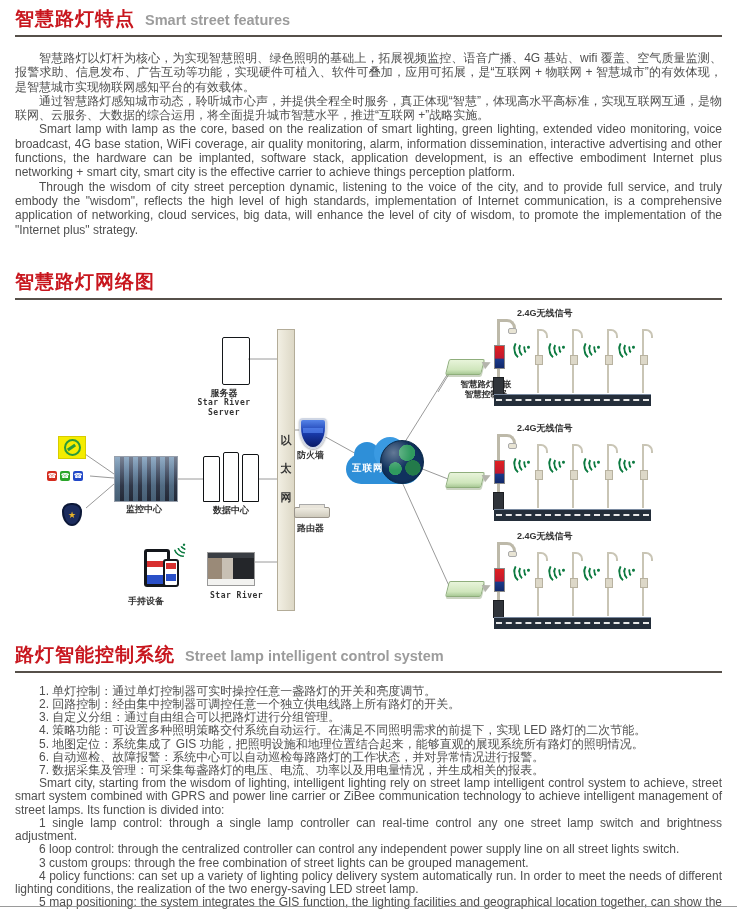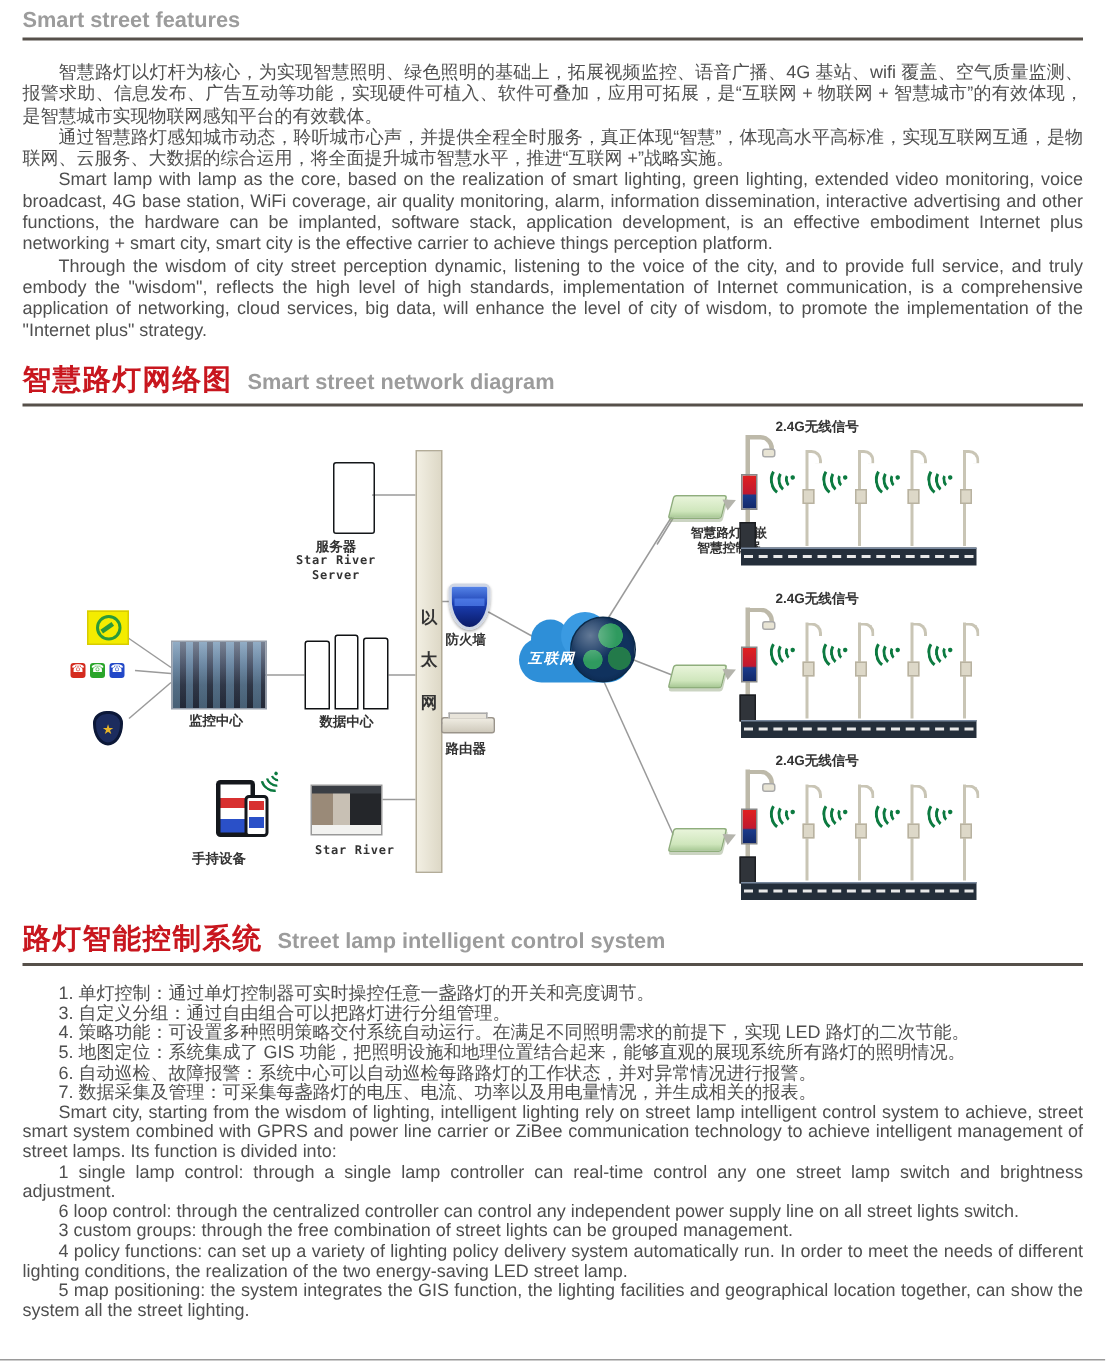--- a/index.html
+++ b/index.html
@@ -14,21 +14,21 @@
     padding:6px 15px 0 15px;
     overflow:hidden;
   }
   
   .sec-h{display:flex;align-items:baseline;gap:10px;border-bottom:2px solid #56504a;padding-bottom:3px;}
   .h-cn{font-size:19px;font-weight:bold;color:#c8161e;letter-spacing:1px;}
   .h-en{font-size:14.5px;font-weight:bold;color:#9c9c9c;}
   
   .t{margin:0;font-size:12px;line-height:14.3px;text-align:justify;text-indent:2em;color:#4f4f4f;}
   .sec1{margin-top:14px;}
-  .sec2{margin-top:13px;}
+  .sec2{margin-top:32px;}
   .sec3{margin-top:8px;}
   .sec3 .t{line-height:13.2px;}
   .sec3-txt{margin-top:12px;}
   .page-end-line{position:absolute;left:0;right:0;bottom:2px;border-top:1px solid #9a9a9a;}
   
   .diagram{position:relative;height:330px;margin:4px -15px 0 -15px;}
   .lines{position:absolute;left:0;top:0;width:737px;height:330px;}
   .abs{position:absolute;}
   .dlabel{position:absolute;font-size:9px;font-weight:bold;color:#333;white-space:nowrap;}
   .mono{font-family:"DejaVu Sans Mono",monospace;font-size:8px;font-weight:bold;letter-spacing:.5px;color:#333;}
@@ -47,21 +47,21 @@
   
   .racks{left:203px;top:150px;width:56px;height:48px;display:flex;gap:3px;align-items:flex-end;}
   .racks i{flex:1;background:linear-gradient(90deg,#3a4046,#17191d);border-radius:2px 2px 0 0;border:1px solid #101214;
     background-image:repeating-linear-gradient(180deg,rgba(255,255,255,.25) 0 1px,transparent 1px 5px);}
   .racks i:nth-child(1){height:44px;}.racks i:nth-child(2){height:48px;}.racks i:nth-child(3){height:46px;}
   
   .shield{left:299px;top:114px;width:24px;height:27px;background:linear-gradient(180deg,#5584e8 0%,#1a3db0 45%,#0a1a66 100%);
     border:2px solid #cfd6e4;border-radius:4px 4px 50% 50%/4px 4px 70% 70%;box-shadow:0 1px 2px rgba(0,0,0,.35);}
   .shield::after{content:"";position:absolute;left:2px;right:2px;top:8px;height:5px;background:rgba(100,150,255,.55);}
   
-  .cloud{left:346px;top:150px;width:74px;height:30px;background:#2e8fd8;border-radius:16px;font-style:italic;}
+  .cloud{left:346px;top:150px;width:74px;height:30px;background:#2e8fd8;border-radius:16px;}
   .cloud::before{content:"";position:absolute;left:8px;top:-12px;width:26px;height:26px;background:#2e8fd8;border-radius:50%;}
   .cloud::after{content:"";position:absolute;left:28px;top:-17px;width:32px;height:32px;background:#3a9ae2;border-radius:50%;}
   .cloud-label{position:absolute;left:6px;top:8px;z-index:3;font-size:9.5px;font-weight:bold;color:#fff;letter-spacing:1px;}
   .globe{left:380px;top:136px;width:42px;height:42px;border-radius:50%;z-index:2;border:1px solid #0a2a4a;
     background:
       radial-gradient(circle at 30% 28%,rgba(255,255,255,.35),transparent 42%),
       radial-gradient(circle at 62% 28%,#2f9a5f 0 20%,transparent 21%),
       radial-gradient(circle at 34% 66%,#2f9a5f 0 16%,transparent 17%),
       radial-gradient(circle at 76% 64%,#237a4a 0 18%,transparent 19%),
       radial-gradient(circle at 50% 50%,#10325e 0 60%,#081c3c 100%);}
@@ -117,34 +117,34 @@
   .road{position:absolute;left:2px;top:87px;width:157px;height:11px;background:#242e3a;border-top:1px solid #7a8aa0;}
   .road::after{content:"";position:absolute;left:2px;right:2px;top:4px;border-top:2px dashed #e8e8e8;}
 </style>
 </head>
 <body>
 
 <div class="page">
 
   <section>
     <header class="sec-h">
+      <span class="h-cn">智慧路灯特点</span>
       <span class="h-en">Smart street features</span>
     </header>
     <div class="sec1">
       <p class="t">智慧路灯以灯杆为核心，为实现智慧照明、绿色照明的基础上，拓展视频监控、语音广播、4G 基站、wifi 覆盖、空气质量监测、报警求助、信息发布、广告互动等功能，实现硬件可植入、软件可叠加，应用可拓展，是“互联网 + 物联网 + 智慧城市”的有效体现，是智慧城市实现物联网感知平台的有效载体。</p>
       <p class="t">通过智慧路灯感知城市动态，聆听城市心声，并提供全程全时服务，真正体现“智慧”，体现高水平高标准，实现互联网互通，是物联网、云服务、大数据的综合运用，将全面提升城市智慧水平，推进“互联网 +”战略实施。</p>
       <p class="t">Smart lamp with lamp as the core, based on the realization of smart lighting, green lighting, extended video monitoring, voice broadcast, 4G base station, WiFi coverage, air quality monitoring, alarm, information dissemination, interactive advertising and other functions, the hardware can be implanted, software stack, application development, is an effective embodiment Internet plus networking + smart city, smart city is the effective carrier to achieve things perception platform.</p>
       <p class="t">Through the wisdom of city street perception dynamic, listening to the voice of the city, and to provide full service, and truly embody the "wisdom", reflects the high level of high standards, implementation of Internet communication, is a comprehensive application of networking, cloud services, big data, will enhance the level of city of wisdom, to promote the implementation of the "Internet plus" strategy.</p>
     </div>
   </section>
 
   <section class="sec2">
     <header class="sec-h">
       <span class="h-cn">智慧路灯网络图</span>
-      <span class="h-en">Smart street network diagram</span>
     </header>
 
     <div class="diagram">
       <svg class="lines" viewBox="0 0 737 330" xmlns="http://www.w3.org/2000/svg">
         <g stroke="#9a9a9a" stroke-width="1">
           <line x1="248" y1="55" x2="277" y2="55"></line>
           <line x1="85" y1="150" x2="114" y2="170"></line>
           <line x1="90" y1="172" x2="114" y2="174"></line>
           <line x1="86" y1="204" x2="114" y2="180"></line>
           <line x1="176" y1="175" x2="203" y2="175"></line>
@@ -389,20 +389,21 @@
     </div>
   </section>
 
   <section class="sec3">
     <header class="sec-h">
       <span class="h-cn">路灯智能控制系统</span>
       <span class="h-en">Street lamp intelligent control system</span>
     </header>
     <div class="sec3-txt">
       <p class="t">1. 单灯控制：通过单灯控制器可实时操控任意一盏路灯的开关和亮度调节。</p>
+      <p class="t">2. 回路控制：经由集中控制器可调控任意一个独立供电线路上所有路灯的开关。</p>
       <p class="t">3. 自定义分组：通过自由组合可以把路灯进行分组管理。</p>
       <p class="t">4. 策略功能：可设置多种照明策略交付系统自动运行。在满足不同照明需求的前提下，实现 LED 路灯的二次节能。</p>
       <p class="t">5. 地图定位：系统集成了 GIS 功能，把照明设施和地理位置结合起来，能够直观的展现系统所有路灯的照明情况。</p>
       <p class="t">6. 自动巡检、故障报警：系统中心可以自动巡检每路路灯的工作状态，并对异常情况进行报警。</p>
       <p class="t">7. 数据采集及管理：可采集每盏路灯的电压、电流、功率以及用电量情况，并生成相关的报表。</p>
       <p class="t">Smart city, starting from the wisdom of lighting, intelligent lighting rely on street lamp intelligent control system to achieve, street smart system combined with GPRS and power line carrier or ZiBee communication technology to achieve intelligent management of street lamps. Its function is divided into:</p>
       <p class="t">1 single lamp control: through a single lamp controller can real-time control any one street lamp switch and brightness adjustment.</p>
       <p class="t">6 loop control: through the centralized controller can control any independent power supply line on all street lights switch.</p>
       <p class="t">3 custom groups: through the free combination of street lights can be grouped management.</p>
       <p class="t">4 policy functions: can set up a variety of lighting policy delivery system automatically run. In order to meet the needs of different lighting conditions, the realization of the two energy-saving LED street lamp.</p>

